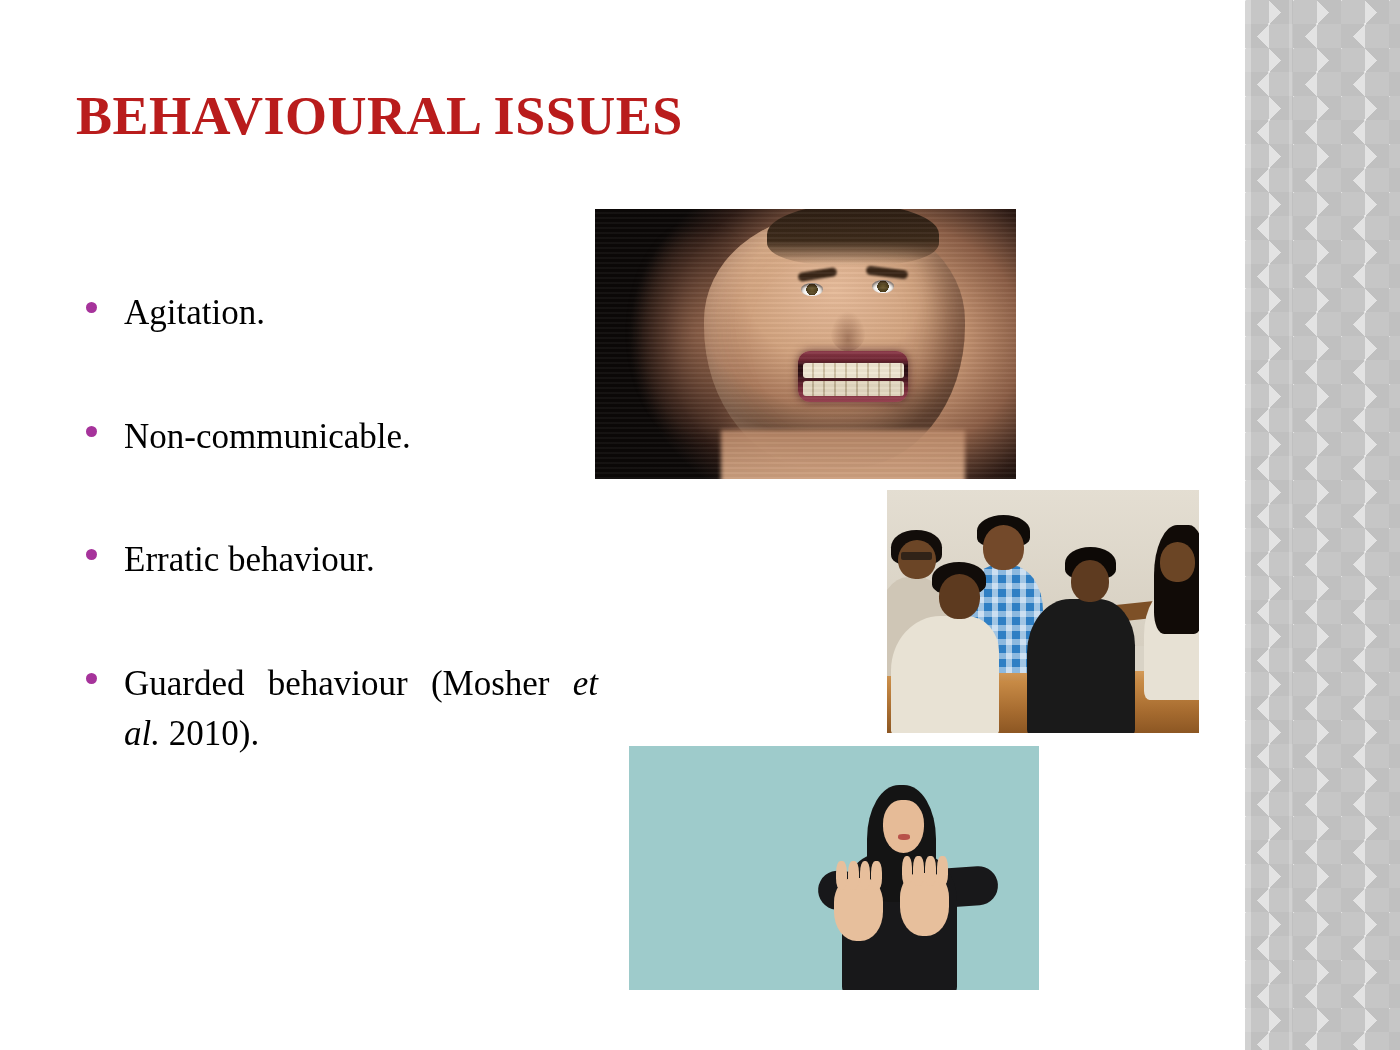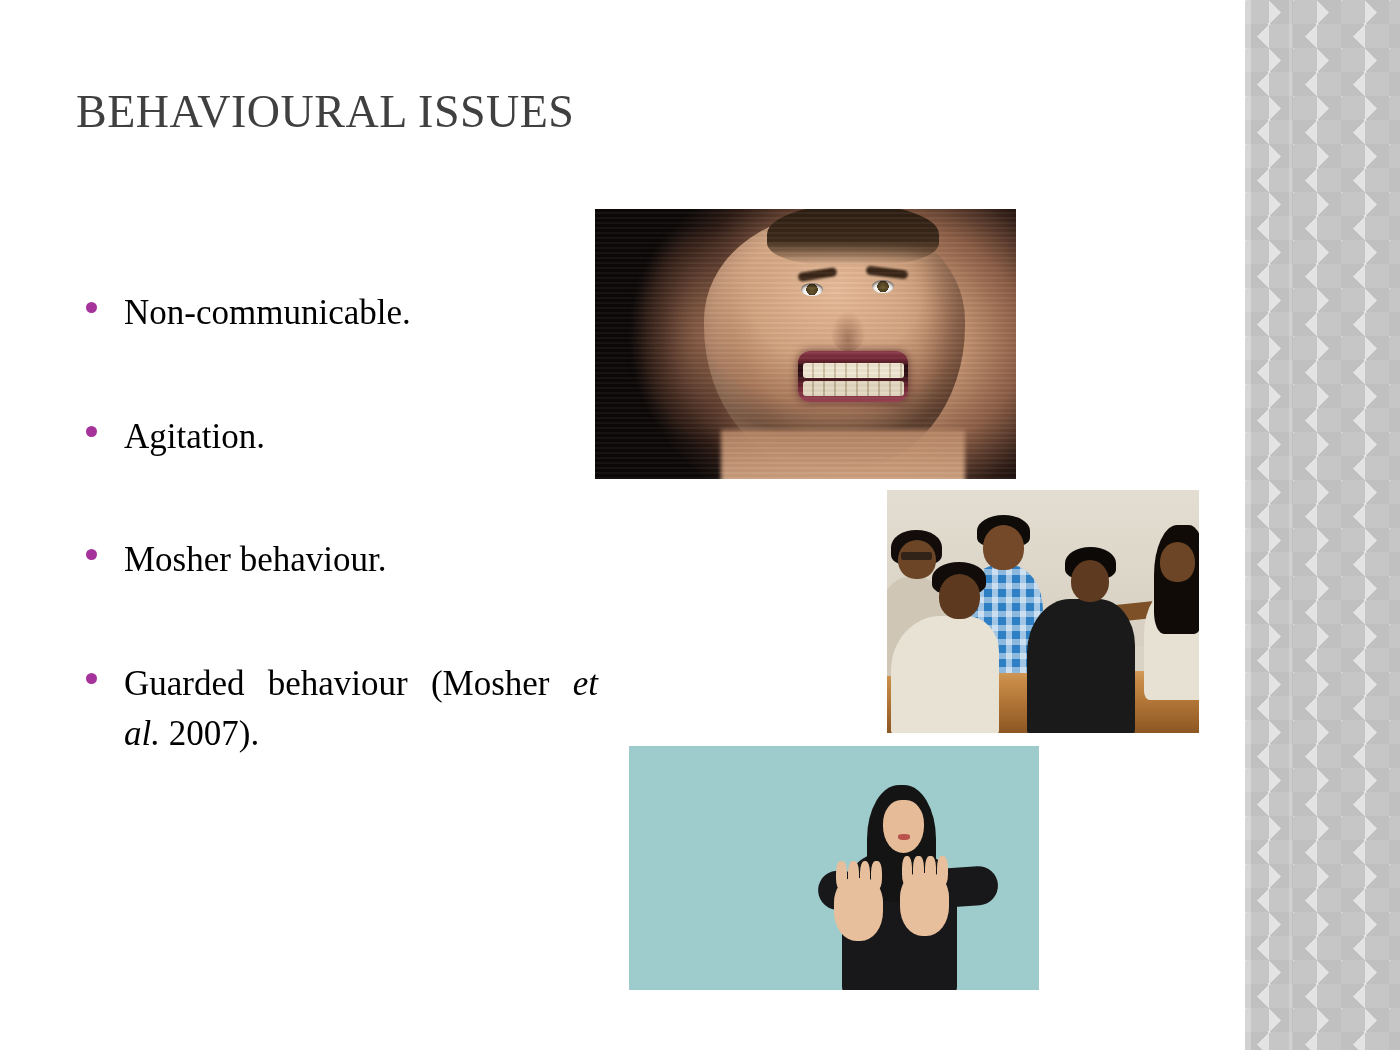--- a/index.html
+++ b/index.html
@@ -64,24 +64,24 @@
     width: 3px;
     height: 100%;
     background: rgba(255,255,255,0.20);
   }
 
   
   .slide-title {
     position: absolute;
     left: 76px;
     top: 88px;
-    font-size: 46px;
-    font-weight: normal;
+    font-size: 54px;
+    font-weight: bold;
     letter-spacing: 0.5px;
-    color: #404040;
+    color: #b91c1c;
     line-height: 1.05;
     white-space: nowrap;
   }
 
   
   .bullet-list {
     position: absolute;
     left: 78px;
     top: 288px;
     width: 520px;
@@ -345,37 +345,37 @@
     <div class="stripe"></div>
     <div class="stripe2"></div>
   </div>
 
   <div class="slide-title">BEHAVIOURAL ISSUES</div>
 
   <div class="bullet-list">
 
     <div class="bullet-item">
       <span class="dot"></span>
-      <span class="txt">Non-communicable.</span>
+      <span class="txt">Agitation.</span>
     </div>
 
     <div class="bullet-item">
       <span class="dot"></span>
-      <span class="txt">Agitation.</span>
+      <span class="txt">Non-communicable.</span>
     </div>
 
     <div class="bullet-item">
       <span class="dot"></span>
-      <span class="txt">Mosher behaviour.</span>
+      <span class="txt">Erratic behaviour.</span>
     </div>
 
 
     <div class="bullet-item justified">
       <span class="dot"></span>
-      <span class="txt"><span>Guarded behaviour (Mosher </span><span class="cite-italic">et al.</span><span> 2007).</span></span>
+      <span class="txt"><span>Guarded behaviour (Mosher </span><span class="cite-italic">et al.</span><span> 2010).</span></span>
     </div>
 
   </div>
 
   <div class="photo photo-anger">
     <div class="pa-bg"></div>
     <div class="pa-ghost"></div>
     <div class="pa-face">
       <div class="pa-hair"></div>
       <div class="pa-brow l"></div>

